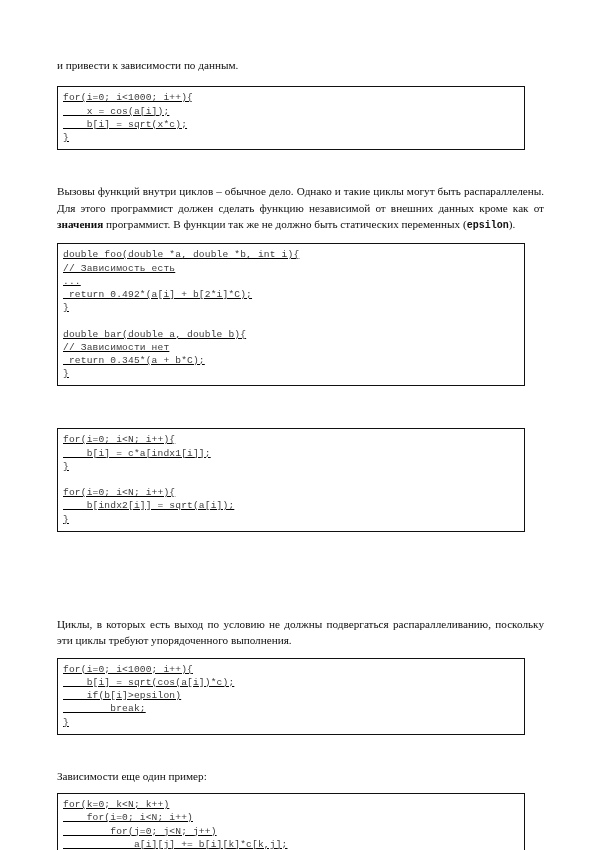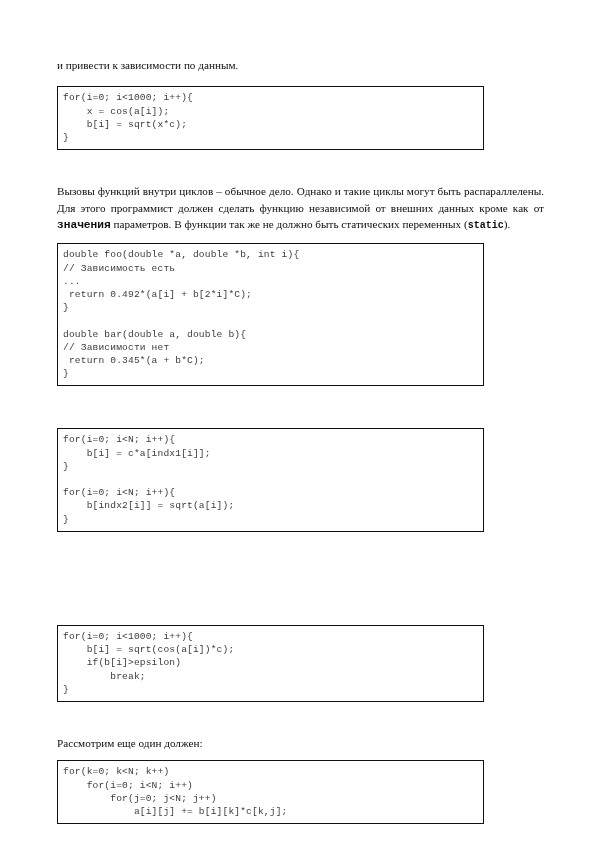--- a/index.html
+++ b/index.html
@@ -35,59 +35,60 @@
   }
   .gap-after-para { height: 13px; }
   .gap-small { height: 9px; }
   .gap-med { height: 18px; }
   .gap-xl { height: 33px; }
 
   .codebox {
     border: 1.3px solid #111111;
     background: #ffffff;
     box-sizing: border-box;
-    width: 427px;
+    width: 468px;
     padding: 4px 5px 5px 5px;
+    text-decoration: underline;
   }
   .codebox pre {
     margin: 0;
     font-family: "Liberation Mono", "DejaVu Sans Mono", monospace;
     font-size: 9.6px;
     line-height: 13.2px;
     color: #3c3c3c;
     white-space: pre;
     letter-spacing: 0.15px;
   }
   .mono-inline {
     font-family: "Liberation Mono", "DejaVu Sans Mono", monospace;
     font-size: 10px;
     font-weight: bold;
     color: #0d0d0d;
   }
-  b.bold-ru { font-weight: bold; font-family: Liberation Mono, monospace; }
+  b.bold-ru { font-weight: bold; }
 </style>
 </head>
 <body>
 
 <div class="page">
 
   <p class="para tight">и привести к зависимости по данным.</p>
 
   <div class="gap-after-para"></div>
 
   <div class="codebox">
     <pre>for(i=0; i&lt;1000; i++){
     x = cos(a[i]);
     b[i] = sqrt(x*c);
 }</pre>
   </div>
 
   <div class="gap-xl"></div>
 
-  <p class="para"><span>Вызовы функций внутри циклов – обычное дело. Однако и такие циклы могут быть распараллелены. Для этого программист должен сделать функцию независимой от внешних данных кроме как от </span><b class="bold-ru">значения</b><span> параметров. В функции так же не должно быть статических переменных (</span><span class="mono-inline">static</span><span>).</span></p>
+  <p class="para"><span>Вызовы функций внутри циклов – обычное дело. Однако и такие циклы могут быть распараллелены. Для этого программист должен сделать функцию независимой от внешних данных кроме как от </span><b class="bold-ru">значения</b><span> программист. В функции так же не должно быть статических переменных (</span><span class="mono-inline">epsilon</span><span>).</span></p>
 
   <div class="gap-small"></div>
 
   <div class="codebox">
     <pre>double foo(double *a, double *b, int i){
 // Зависимость есть
 ...
  return 0.492*(a[i] + b[2*i]*C);
 }
 
@@ -111,34 +112,35 @@
     b[indx2[i]] = sqrt(a[i]);
 }</pre>
   </div>
 
   <div class="gap-xl"></div>
 
 
   <div class="gap-xl"></div>
   <div class="gap-med"></div>
 
+  <p class="para">Циклы, в которых есть выход по условию не должны подвергаться распараллеливанию, поскольку эти циклы требуют упорядоченного выполнения.</p>
 
   <div class="gap-small"></div>
 
   <div class="codebox">
     <pre>for(i=0; i&lt;1000; i++){
     b[i] = sqrt(cos(a[i])*c);
     if(b[i]&gt;epsilon)
         break;
 }</pre>
   </div>
 
   <div class="gap-xl"></div>
 
-  <p class="para tight">Рассмотрим еще один должен:</p>
+  <p class="para tight">Зависимости еще один пример:</p>
 
   <div class="gap-small"></div>
 
   <div class="codebox">
     <pre>for(k=0; k&lt;N; k++)
     for(i=0; i&lt;N; i++)
         for(j=0; j&lt;N; j++)
             a[i][j] += b[i][k]*c[k,j];</pre>
   </div>
 

